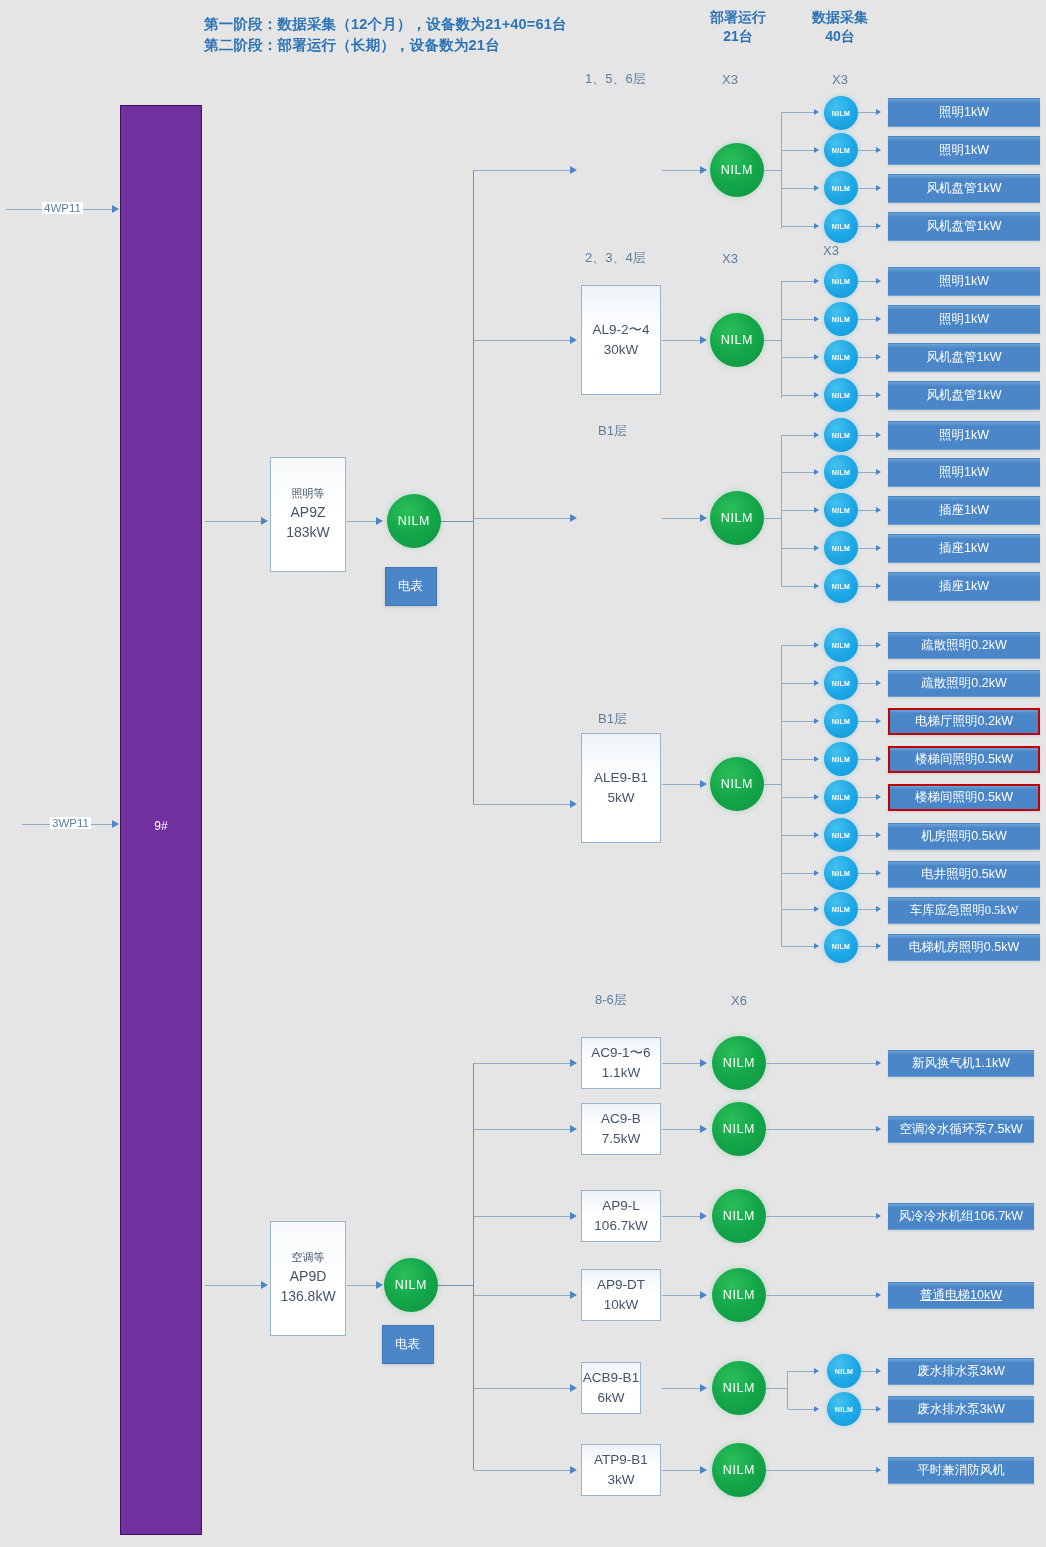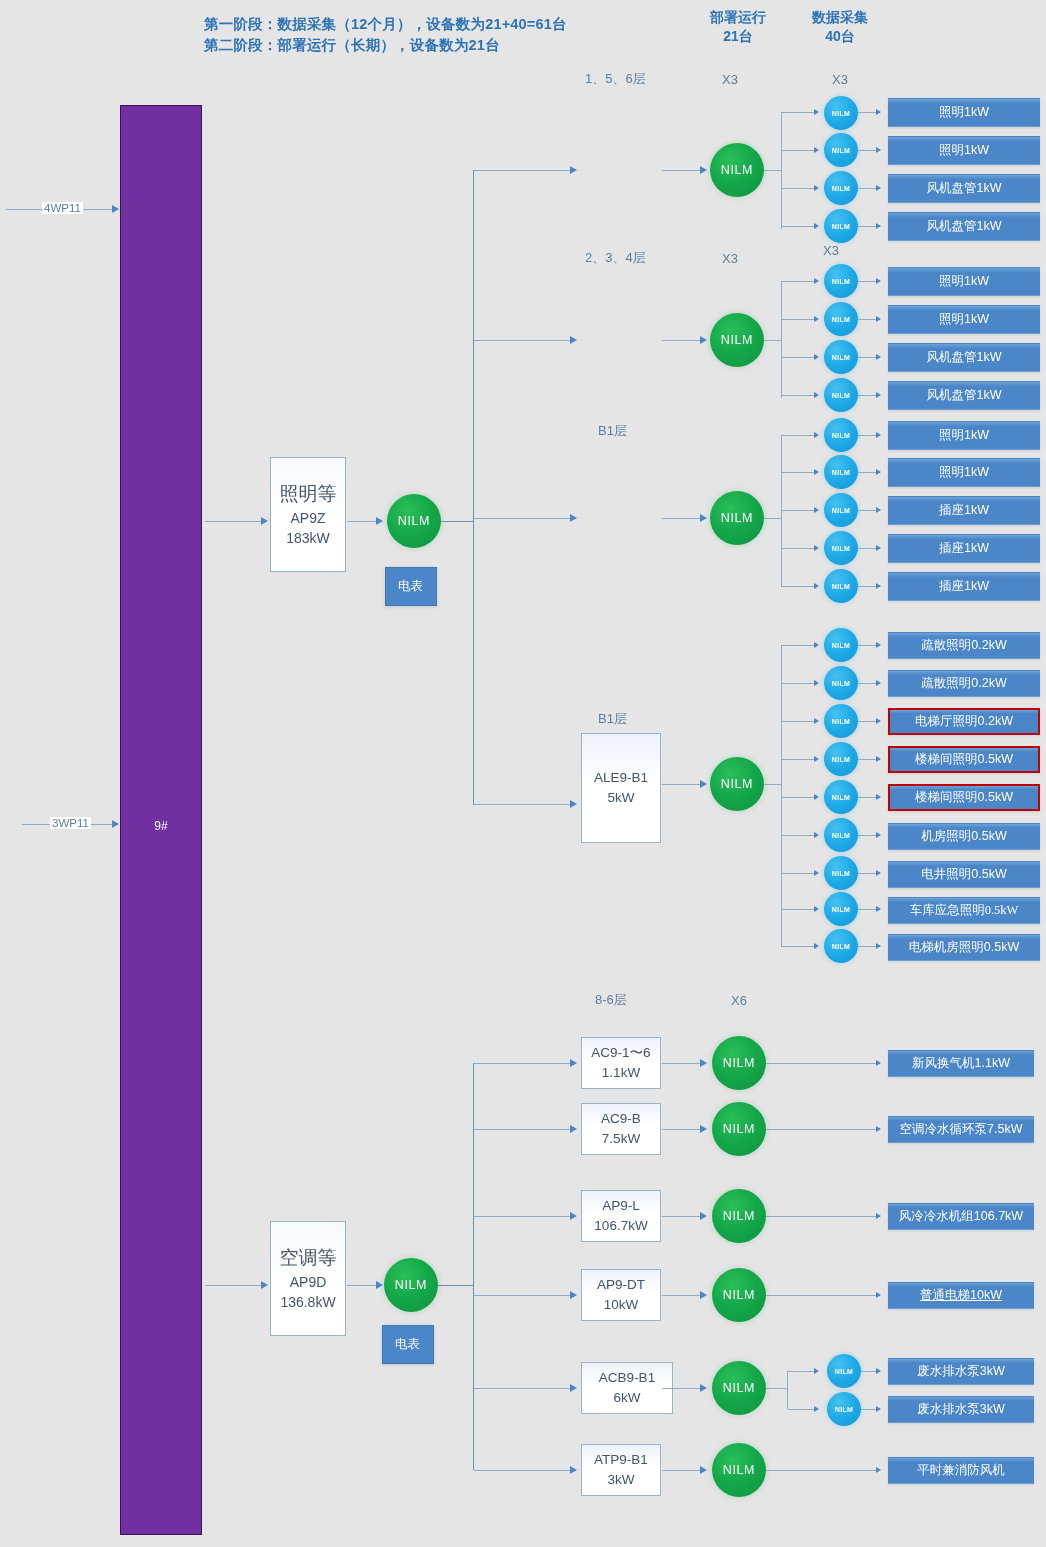--- a/index.html
+++ b/index.html
@@ -20,21 +20,21 @@
   .feedlabel{color:#5b7f9e;font-size:11.5px;white-space:nowrap;}
 
   
   .panelbox{
     background:linear-gradient(180deg,#f7f9fc 0%,#ffffff 55%);
     border:1px solid #9ab4cc;
     color:#44546a;text-align:center;
     display:flex;flex-direction:column;align-items:center;justify-content:center;
     font-size:14px;line-height:1.45;
   }
-  .panelbox .cn{font-size:19px;}
+  .panelbox .cn{font-size:11px;}
   .subbox{
     background:linear-gradient(180deg,#eef3f9 0%,#ffffff 45%);
     border:1px solid #9ab4cc;
     color:#44546a;text-align:center;
     display:flex;flex-direction:column;align-items:center;justify-content:center;
     font-size:13.5px;line-height:1.5;
   }
 
   
   .nilm-g{
@@ -186,20 +186,24 @@
 
   <div class="abs hline" style="left:782px;top:226px;width:34px;"></div>
   <div class="abs arrow sm" style="left:814px;top:223px;"></div>
   <div class="abs nilm-b" style="left:824px;top:209px;width:34px;height:34px;">NILM</div>
   <div class="abs hline" style="left:858px;top:226px;width:22px;"></div>
   <div class="abs arrow sm" style="left:876px;top:223px;"></div>
   <div class="abs load" style="left:888px;top:212px;width:152px;height:29px;">风机盘管1kW</div>
 
   <div class="abs hline" style="left:474px;top:340px;width:98px;"></div>
   <div class="abs arrow" style="left:570px;top:336px;"></div>
+  <div class="abs subbox" style="left:581px;top:285px;width:80px;height:110px;">
+    <div>AL9-2〜4</div>
+    <div>30kW</div>
+  </div>
   <div class="abs hline" style="left:662px;top:340px;width:42px;"></div>
   <div class="abs arrow" style="left:700px;top:336px;"></div>
   <div class="abs nilm-g" style="left:710px;top:313px;width:54px;height:54px;">NILM</div>
   <div class="abs hline" style="left:764px;top:340px;width:18px;"></div>
   <div class="abs vline" style="left:781px;top:281px;height:117px;"></div>
 
   <div class="abs hline" style="left:782px;top:281px;width:34px;"></div>
   <div class="abs arrow sm" style="left:814px;top:278px;"></div>
   <div class="abs nilm-b" style="left:824px;top:264px;width:34px;height:34px;">NILM</div>
   <div class="abs hline" style="left:858px;top:281px;width:22px;"></div>
@@ -392,21 +396,21 @@
   </div>
   <div class="abs hline" style="left:662px;top:1295px;width:42px;"></div>
   <div class="abs arrow" style="left:700px;top:1291px;"></div>
   <div class="abs nilm-g" style="left:712px;top:1268px;width:54px;height:54px;">NILM</div>
   <div class="abs hline" style="left:766px;top:1295px;width:112px;"></div>
   <div class="abs arrow sm" style="left:876px;top:1292px;"></div>
   <div class="abs load" style="left:888px;top:1282px;width:146px;height:27px;text-decoration:underline;">普通电梯10kW</div>
 
   <div class="abs hline" style="left:474px;top:1388px;width:98px;"></div>
   <div class="abs arrow" style="left:570px;top:1384px;"></div>
-  <div class="abs subbox" style="left:581px;top:1362px;width:92px;height:52px;">
+  <div class="abs subbox" style="left:581px;top:1362px;width:60px;height:52px;">
     <div>ACB9-B1</div>
     <div>6kW</div>
   </div>
   <div class="abs hline" style="left:662px;top:1388px;width:42px;"></div>
   <div class="abs arrow" style="left:700px;top:1384px;"></div>
   <div class="abs nilm-g" style="left:712px;top:1361px;width:54px;height:54px;">NILM</div>
   <div class="abs hline" style="left:766px;top:1388px;width:22px;"></div>
   <div class="abs vline" style="left:787px;top:1371px;height:38px;"></div>
 
   <div class="abs hline" style="left:788px;top:1371px;width:28px;"></div>

